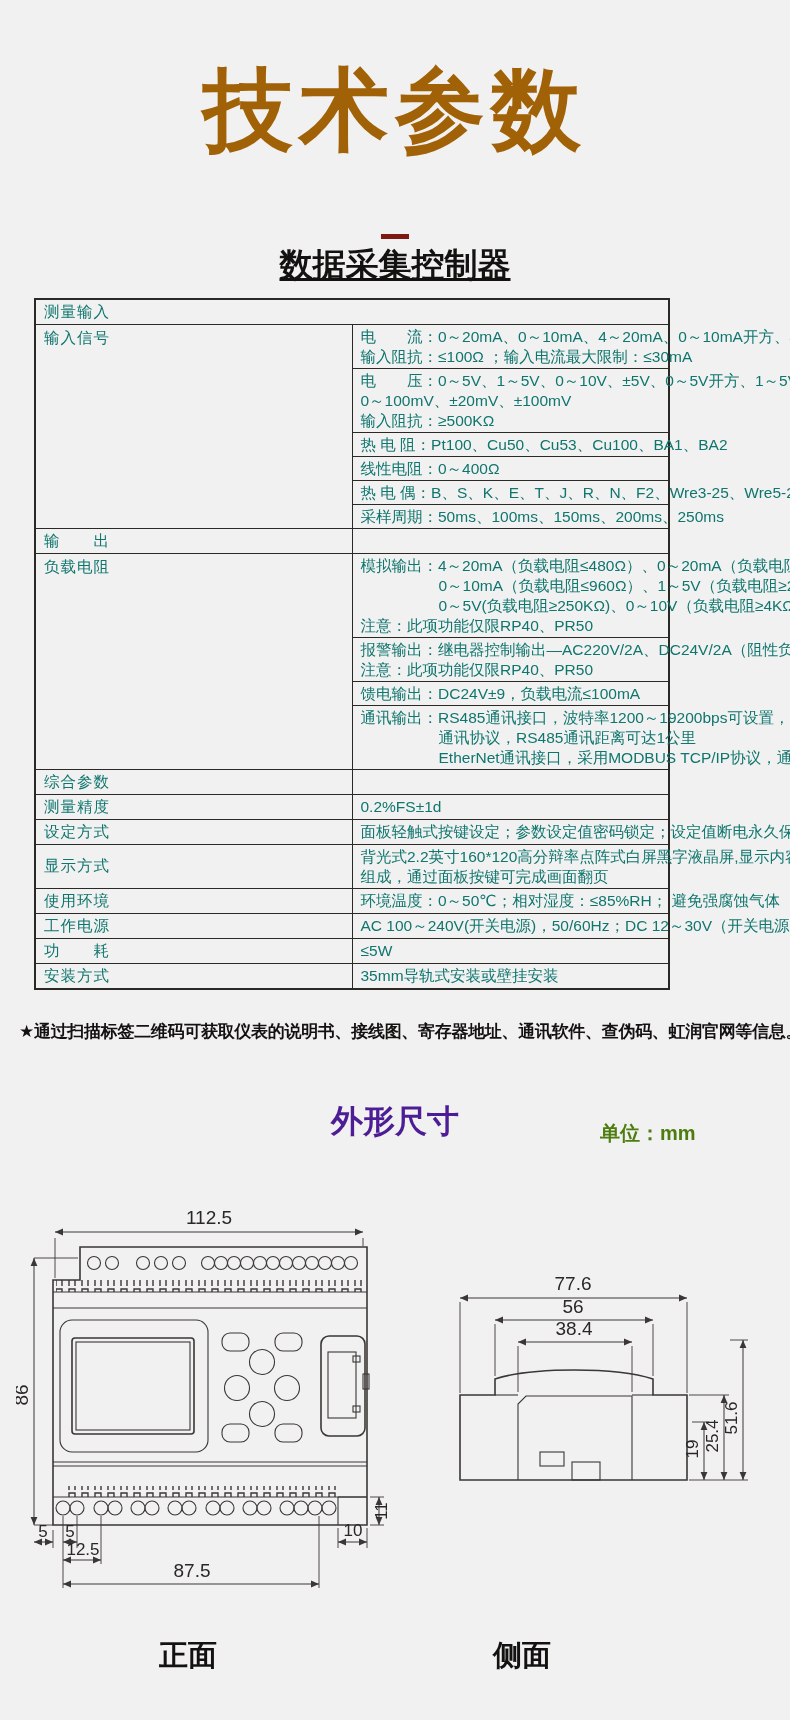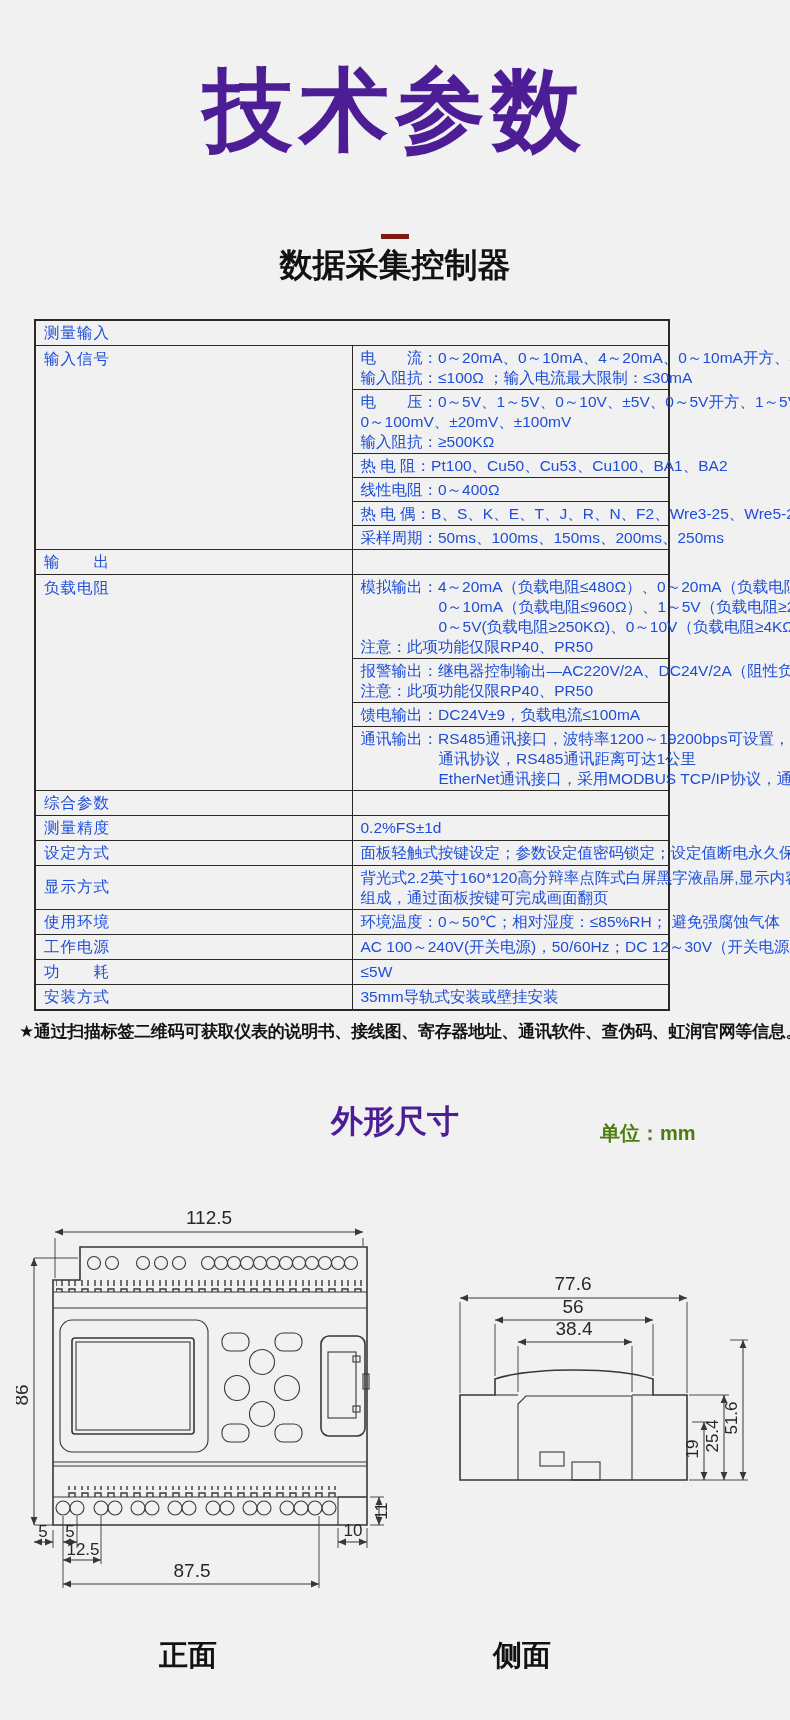--- a/index.html
+++ b/index.html
@@ -1,26 +1,26 @@
 <!DOCTYPE html>
 <html><head>
 <meta charset="utf-8">
 <style>
   html,body{margin:0;padding:0;}
   body{background:#e9e7e7;font-family:"Liberation Sans","DejaVu Sans",sans-serif;}
   .page{position:relative;width:790px;height:1720px;background:#f2f1f1;overflow:hidden;color:#1d1b1a;}
 
   .title{position:absolute;top:58px;left:0;width:100%;text-align:center;
-         font-size:90px;line-height:104px;font-weight:900;color:#4c1d95;letter-spacing:6px;}
+         font-size:90px;line-height:104px;font-weight:900;color:#a16207;letter-spacing:6px;}
   .divider{position:absolute;top:234px;left:50%;margin-left:-14px;width:28px;height:5px;background:#7e1a11;}
   .subtitle{position:absolute;top:243px;left:0;width:100%;text-align:center;
-            font-size:33px;font-weight:700;color:#141210;}
-
-  table.spec{position:absolute;top:319px;left:34px;width:636px;border-collapse:collapse;
-             font-size:15.5px;color:#1d4ed8;border:2px solid #2b2926;table-layout:fixed;}
+            font-size:33px;font-weight:700;color:#141210;text-decoration:underline;}
+
+  table.spec{position:absolute;top:298px;left:34px;width:636px;border-collapse:collapse;
+             font-size:15.5px;color:#0f766e;border:2px solid #2b2926;table-layout:fixed;}
   table.spec td{border:1.6px solid #2b2926;padding:1.5px 8px;vertical-align:middle;}
   td.lbl{width:88px;padding-left:9px;letter-spacing:1px;margin-left:40px;}
   td.lbl.top{vertical-align:top;padding-top:3px;}
   td.sect{letter-spacing:1px;}
   .ln{line-height:20px;white-space:nowrap;}
   .ind{padding-left:78px;}
   td.tall{padding-bottom:25px;}
 
   .footnote{position:absolute;top:1020px;left:19px;width:756px;font-size:17px;font-weight:700;
             color:#141210;letter-spacing:-0.3px;white-space:nowrap;}

